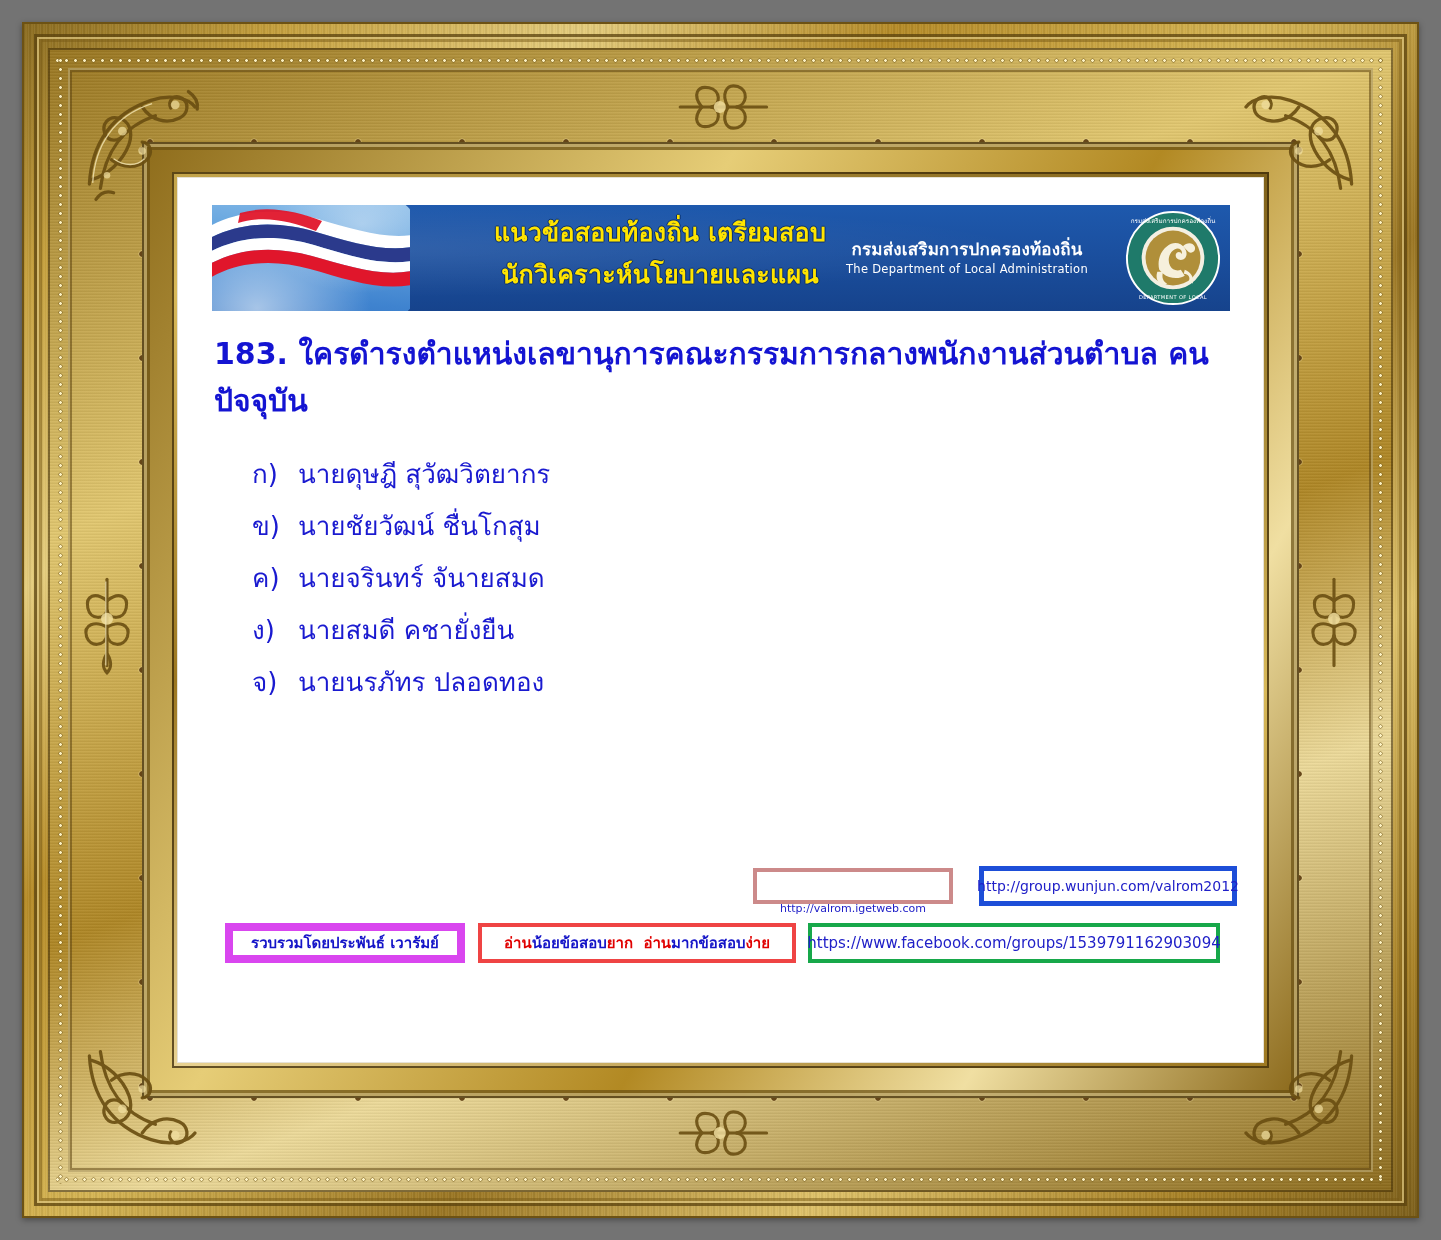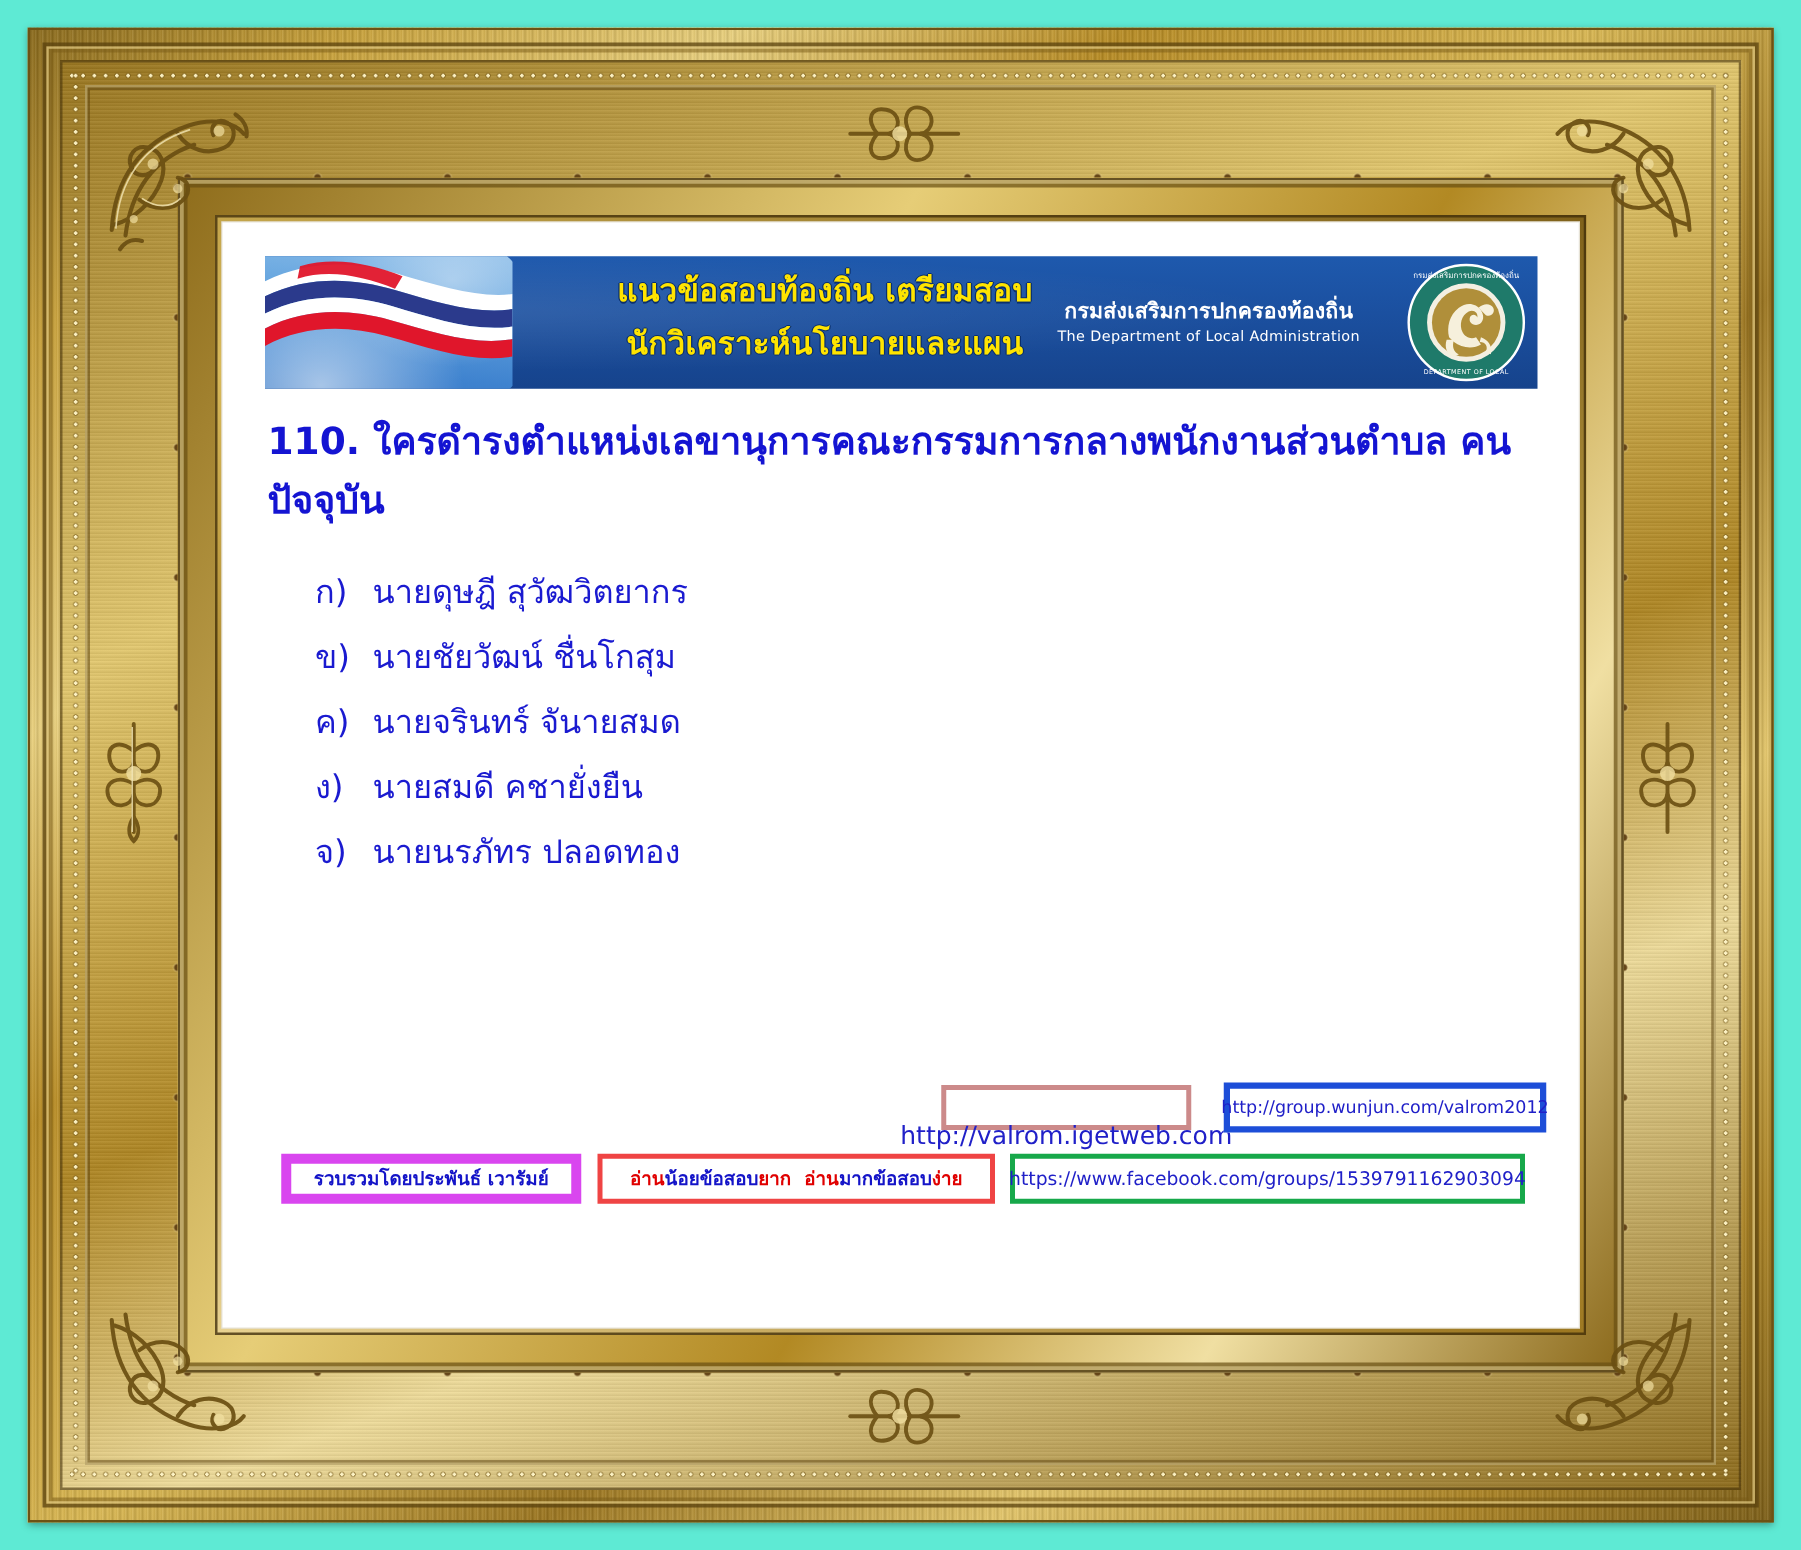--- a/index.html
+++ b/index.html
@@ -2,21 +2,21 @@
 <html><head>
 <meta charset="utf-8">
 <style>
   html,body{margin:0;padding:0;background:#ffffff;}
   body{
     width:1441px;height:1240px;overflow:hidden;
     font-family:"DejaVu Sans","Liberation Sans",sans-serif;
   }
 
   
-  #page{position:relative;width:1441px;height:1240px;background:#5eead4;}
+  #page{position:relative;width:1441px;height:1240px;background:#737373;}
 
   
   .frame{
     position:absolute;left:22px;top:22px;width:1397px;height:1196px;
     box-sizing:border-box;
     background:
       
       repeating-linear-gradient(90deg,
         rgba(255,255,255,.10) 0px, rgba(0,0,0,.10) 2px, rgba(255,255,255,.07) 4px, rgba(0,0,0,.05) 6px),
       linear-gradient(135deg,#8a6a1c 0%,#c8a13a 10%,#e8cf7c 22%,#b88c24 34%,#d9b752 48%,#9c7620 62%,#e2c468 76%,#ab8324 90%,#7d5f18 100%);
@@ -132,21 +132,21 @@
     font-family:"DejaVu Sans","Liberation Sans",sans-serif;}
   .choice .lbl{width:46px;flex:0 0 46px;}
   .choice .txt{flex:1;}
 
   
   .fb{position:absolute;box-sizing:border-box;background:#ffffff;display:flex;
       align-items:center;justify-content:center;text-align:center;}
   .fb span{display:inline-block;}
 
   .box-igetweb{left:553px;top:670px;width:200px;height:36px;border:4px solid #cc8a8a;}
-  .box-igetweb span{color:#2020c8;font-size:20px;margin-top:44px;}
+  .box-igetweb span{color:#2020c8;font-size:11px;margin-top:44px;}
 
   .box-wunjun{left:779px;top:668px;width:258px;height:40px;border:5px solid #1d4ed8;}
   .box-wunjun span{color:#2020c8;font-size:14px;}
 
   .box-author{left:25px;top:725px;width:240px;height:40px;border:8px solid #d946ef;}
   .box-author span{color:#1414c8;font-size:15px;font-weight:bold;}
 
   .box-motto{left:278px;top:725px;width:318px;height:40px;border:4px solid #ef4444;}
   .box-motto span{font-size:15px;font-weight:bold;}
   .mr{color:#e00000;}
@@ -337,21 +337,21 @@
             <path d="M60 38 C64 34 70 34 72 38 C74 42 70 46 66 44"></path>
             <path d="M40 64 C38 70 40 74 44 76 L40 78 C34 76 32 70 34 64 Z"></path>
             <path d="M62 62 C68 64 72 70 70 76 L66 74 C68 70 66 66 61 66 Z"></path>
           </g>
           <text x="50" y="14" text-anchor="middle" font-size="6.5" fill="#ffffff" font-family="DejaVu Sans, sans-serif">กรมส่งเสริมการปกครองท้องถิ่น</text>
           <text x="50" y="92" text-anchor="middle" font-size="5.2" fill="#ffffff" font-family="DejaVu Sans, sans-serif" letter-spacing="0.4">DEPARTMENT OF LOCAL</text>
         </svg>
       </div>
     </div>
 
-    <div class="question">110. ใครดำรงตำแหน่งเลขานุการคณะกรรมการกลางพนักงานส่วนตำบล คนปัจจุบัน</div>
+    <div class="question">183. ใครดำรงตำแหน่งเลขานุการคณะกรรมการกลางพนักงานส่วนตำบล คนปัจจุบัน</div>
 
     <div class="choices">
       <div class="choice">
         <span class="lbl">ก)</span>
         <span class="txt">นายดุษฎี สุวัฒวิตยากร</span>
       </div>
       <div class="choice">
         <span class="lbl">ข)</span>
         <span class="txt">นายชัยวัฒน์ ชื่นโกสุม</span>
       </div>

